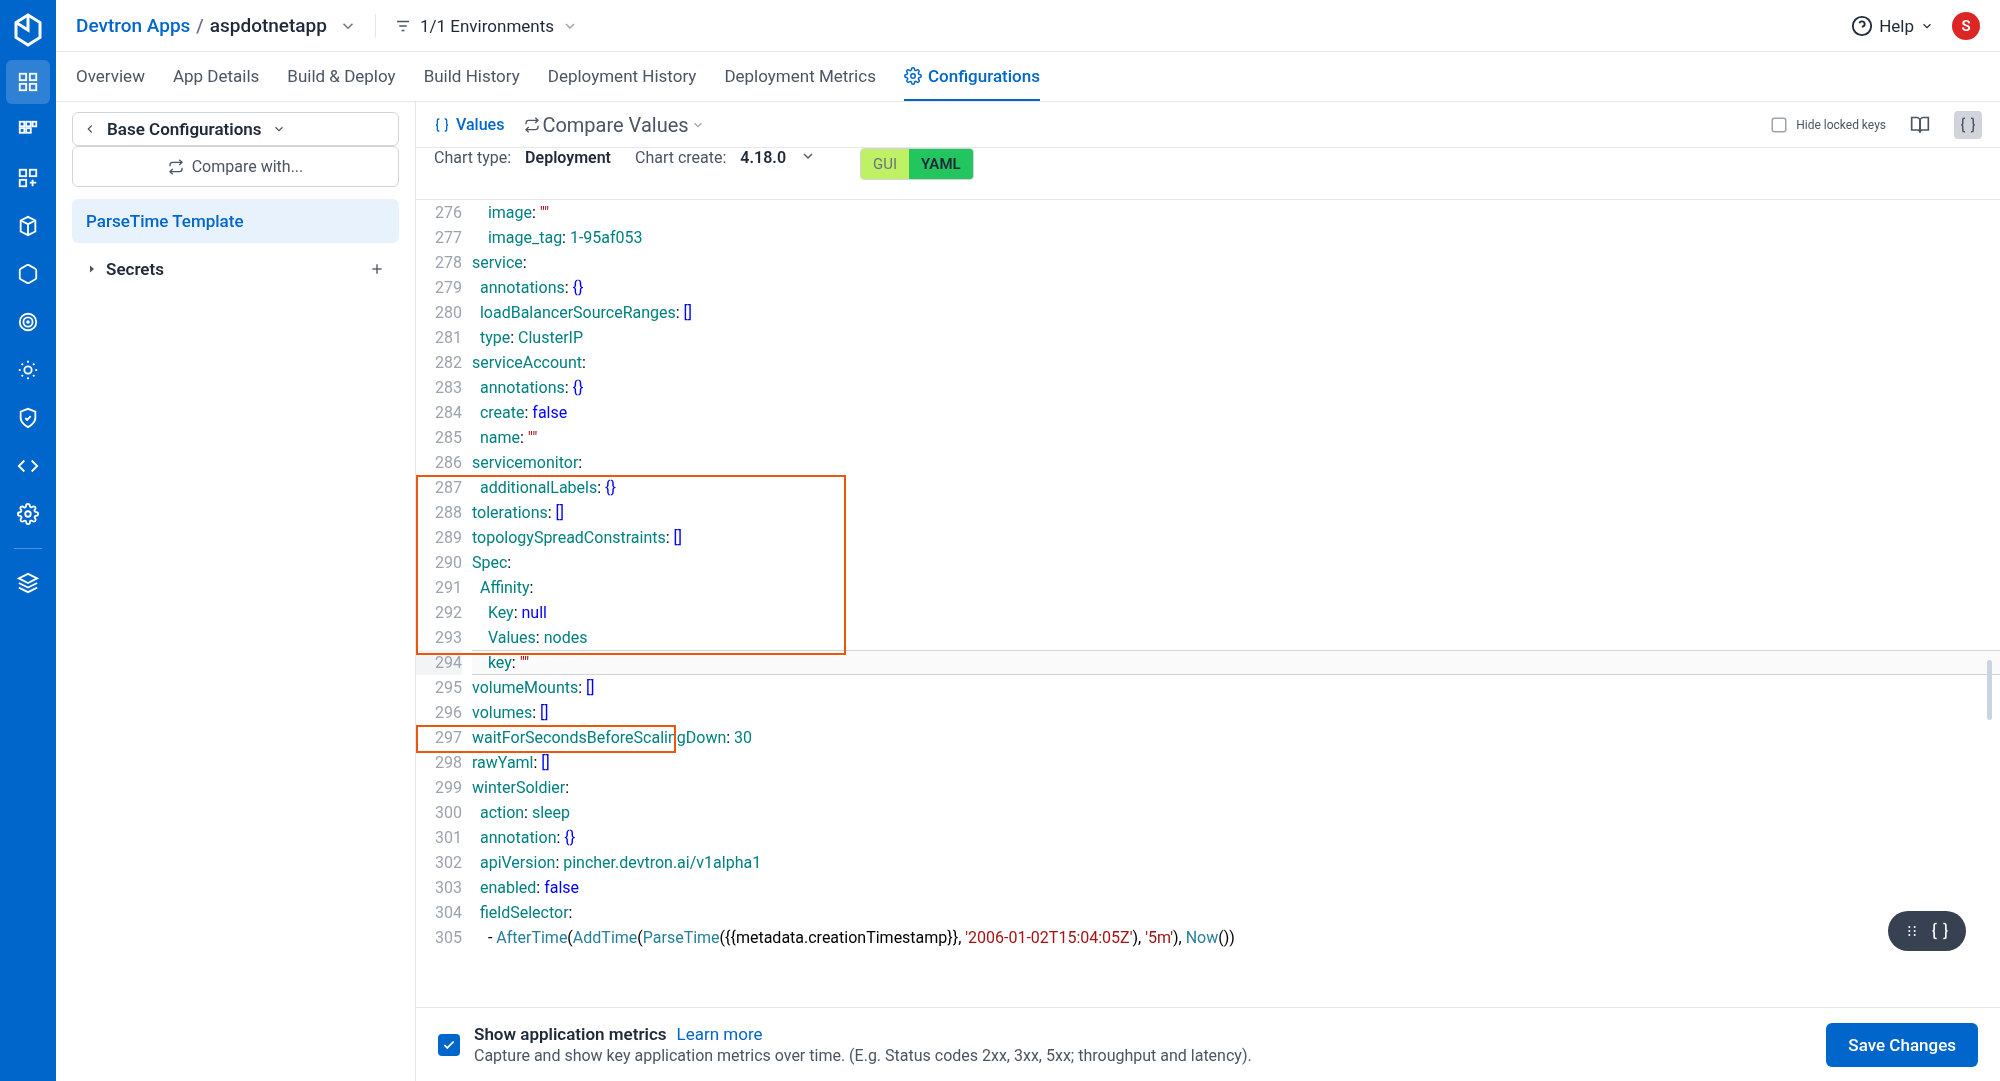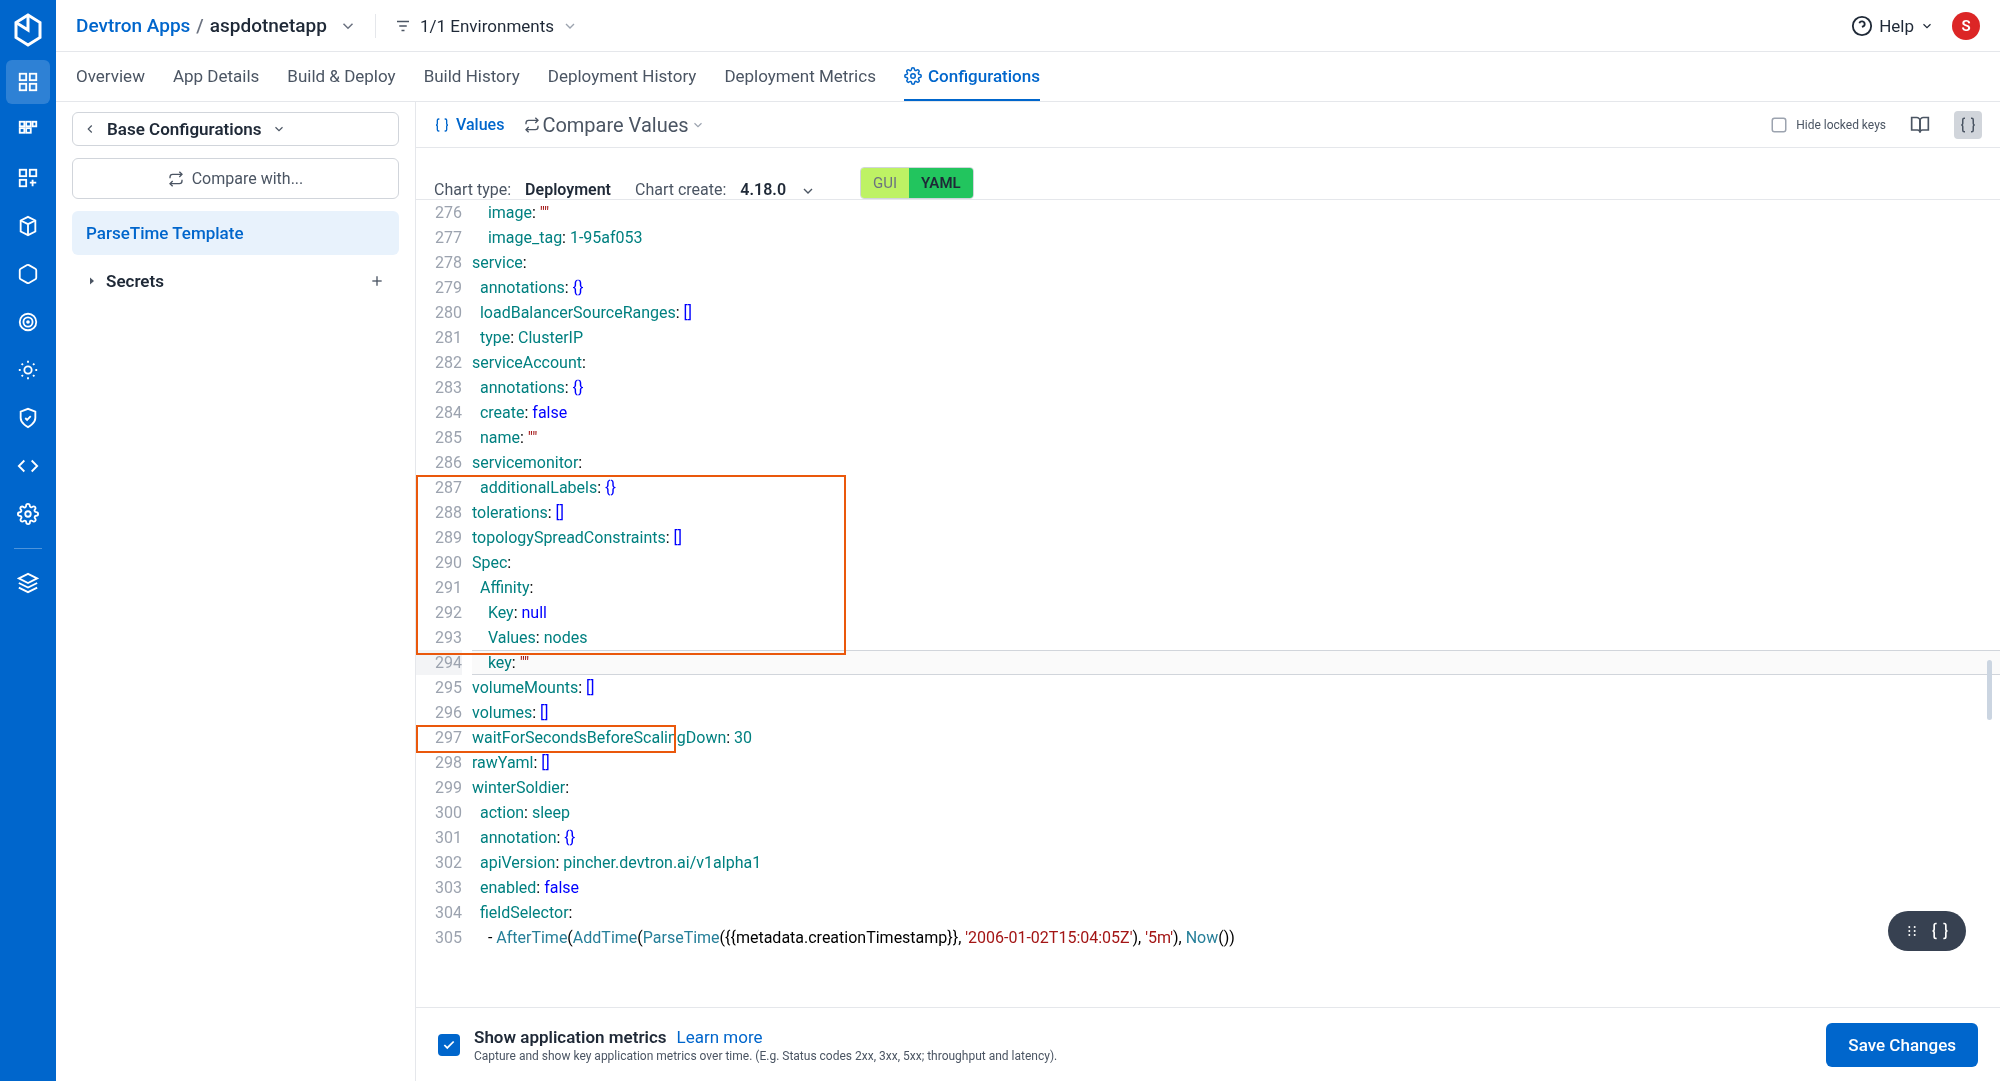--- a/index.html
+++ b/index.html
@@ -21,34 +21,34 @@
 .hdr-div { width: 1px; height: 24px; background: #e5e7eb; margin: 0 18px; }
 .env-filter { display: flex; align-items: center; gap: 8px; font-size: 17px; color: #1f2937; }
 .hdr-spacer { flex: 1; }
 .help-btn { display: flex; align-items: center; gap: 6px; font-size: 17px; color: #1f2937; cursor: pointer; }
 .avatar { width: 28px; height: 28px; border-radius: 50%; background: #dc2626; color: #fff; display: flex; align-items: center; justify-content: center; font-size: 15px; font-weight: 600; margin-left: 18px; }
 .tabs { height: 50px; display: flex; align-items: center; padding: 0 20px; gap: 28px; border-bottom: 1px solid #e5e7eb; }
 .tab { font-size: 17px; color: #4b5563; cursor: pointer; height: 100%; display: flex; align-items: center; gap: 6px; border-bottom: 2px solid transparent; }
 .tab.active { color: #0066cc; border-bottom-color: #0066cc; font-weight: 500; }
 .body { flex: 1; display: flex; overflow: hidden; }
 .sidebar { width: 360px; padding: 10px 16px; border-right: 1px solid #e5e7eb; }
-.sb-back { display: flex; align-items: center; gap: 10px; padding: 6px 10px; border: 1px solid #d1d5db; border-radius: 6px; font-size: 17px; font-weight: 600; color: #1f2937; cursor: pointer; margin-bottom: 12px; }
+.sb-back { display: flex; align-items: center; gap: 10px; padding: 6px 10px; border: 1px solid #d1d5db; border-radius: 6px; font-size: 17px; font-weight: 600; color: #1f2937; cursor: pointer; }
 .sb-compare { display: flex; align-items: center; justify-content: center; gap: 8px; padding: 10px; border: 1px solid #d1d5db; border-radius: 6px; font-size: 16px; color: #4b5563; cursor: pointer; margin-bottom: 12px; }
 .sb-active { padding: 12px 14px; background: #e8f2fc; border-radius: 6px; color: #0066cc; font-size: 17px; font-weight: 500; margin-bottom: 4px; }
 .sb-item { display: flex; align-items: center; justify-content: space-between; padding: 12px 14px; font-size: 17px; font-weight: 600; color: #1f2937; cursor: pointer; }
 .sb-item-left { display: flex; align-items: center; gap: 8px; }
 .content { flex: 1; display: flex; flex-direction: column; overflow: hidden; }
 .toolbar1 { height: 46px; display: flex; align-items: center; padding: 0 18px; border-bottom: 1px solid #e5e7eb; gap: 20px; }
 .tb-values { display: flex; align-items: center; gap: 6px; color: #0066cc; font-size: 16px; font-weight: 500; }
 .tb-compare { display: flex; align-items: center; gap: 2px; color: #4b5563; font-size: 20px; }
 .tb-spacer { flex: 1; }
 .tb-lock { display: flex; align-items: center; gap: 8px; font-size: 12px; color: #4b5563; }
 .tb-icon-btn { width: 28px; height: 28px; display: flex; align-items: center; justify-content: center; border-radius: 4px; cursor: pointer; }
 .tb-icon-btn.dark { background: #d1d5db; }
-.toolbar2 { height: 52px; display: flex; align-items: flex-end; padding: 0 18px; gap: 14px; border-bottom: 1px solid #e5e7eb; }
+.toolbar2 { height: 52px; display: flex; align-items: flex-start; padding: 0 18px; gap: 14px; border-bottom: 1px solid #e5e7eb; }
 .tb2-label { font-size: 16px; color: #4b5563; }
 .tb2-value { font-size: 16px; color: #1f2937; font-weight: 600; }
 .toggle-group { display: flex; border: 1px solid #d1d5db; border-radius: 4px; overflow: hidden; margin-left: 30px;}
 .toggle-btn { padding: 6px 12px; font-size: 15px; color: #6b7280; cursor: pointer; background: #bef264; }
 .toggle-btn.active { background: #22c55e; color: #1f2937; font-weight: 600; }
 .editor { flex: 1; overflow: auto; font-family: "SF Mono", Monaco, Consolas, monospace; font-size: 16px; position: relative; background: #fff; }
 .editor-inner { display: flex; }
 .gutter { width: 56px; text-align: right; padding-right: 10px; color: #9ca3af; user-select: none; flex-shrink: 0; }
 .gutter div, .code-line { height: 25px; line-height: 25px; }
 .code { flex: 1; white-space: pre; }
@@ -61,21 +61,21 @@
 .v-br { color: #0000ff; } 
 .v-fn { color: #267f99; }
 .hl-box-1 { position: absolute; left: 0px; top: 275px; width: 430px; height: 180px; border: 2px solid #ea580c; pointer-events: none; }
 .hl-box-2 { position: absolute; left: 0px; top: 525px; width: 260px; height: 28px; border: 2px solid #ea580c; pointer-events: none; }
 .footer { height: 74px; border-top: 1px solid #e5e7eb; display: flex; align-items: center; padding: 0 22px; gap: 14px; }
 .chk { width: 22px; height: 22px; border-radius: 4px; background: #0066cc; display: flex; align-items: center; justify-content: center; flex-shrink: 0; }
 .footer-text { flex: 1; }
 .footer-title { display: flex; align-items: center; gap: 10px; font-size: 17px; }
 .footer-title strong { font-weight: 600; color: #1f2937; }
 .footer-title a { color: #0066cc; }
-.footer-sub { font-size: 12px; color: #4b5563; margin-top: 2px; }
+.footer-sub { font-size: 16px; color: #4b5563; margin-top: 2px; }
 .btn-primary { background: #0066cc; color: #fff; border: none; padding: 12px 22px; border-radius: 6px; font-size: 17px; font-weight: 500; cursor: pointer; }
 .float-btn { position: fixed; right: 34px; bottom: 130px; background: #374151; color: #fff; border-radius: 22px; padding: 10px 16px; display: flex; align-items: center; gap: 10px; cursor: pointer; }
 .scroll-thumb { position: absolute; right: 8px; top: 660px; width: 5px; height: 60px; background: #cbd5e1; border-radius: 3px; }
 </style>
 </head>
 <body>
 
 <div class="app">
   <div class="rail">
     <div class="rail-logo">

